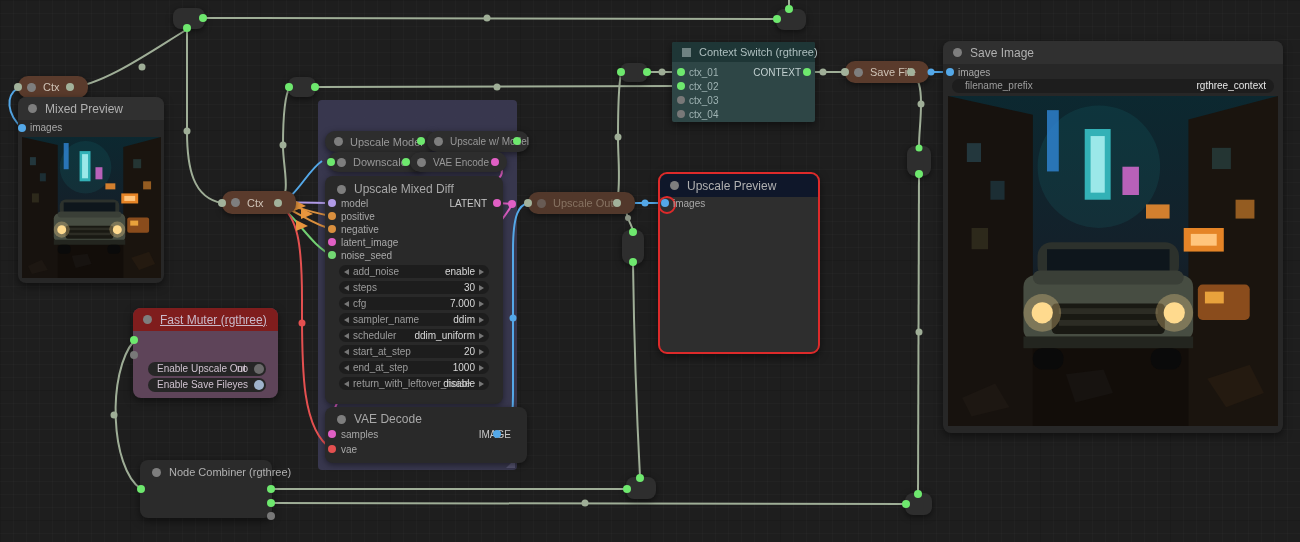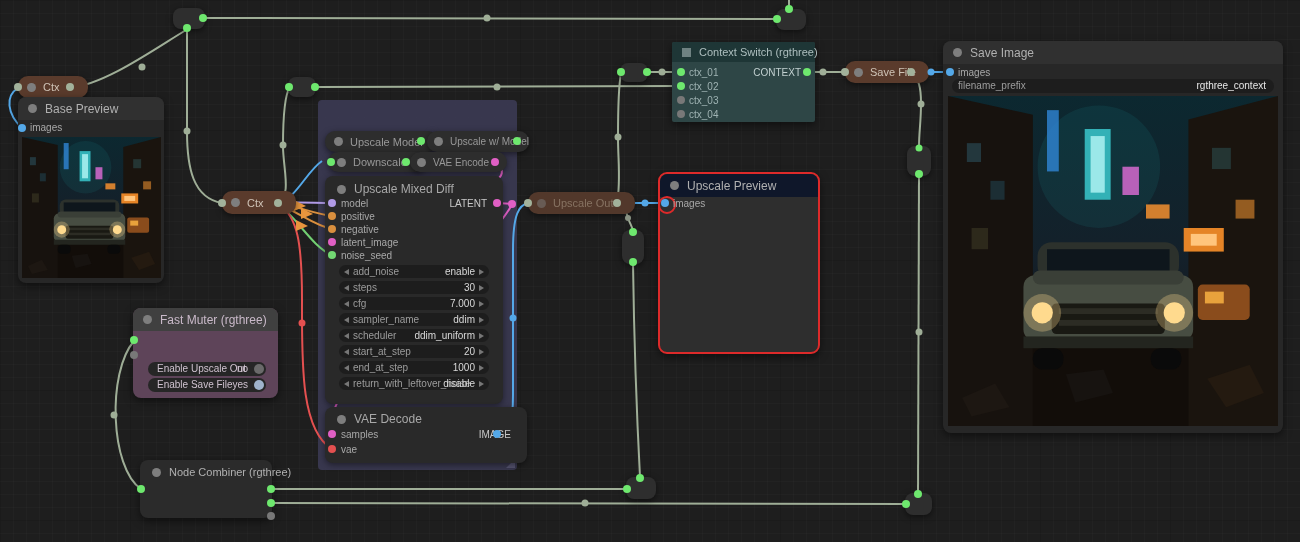--- a/index.html
+++ b/index.html
@@ -121,21 +121,21 @@
     <span>Save File</span>
   </div>
   <div class="pillnode brown" style="left:528px;top:192px;width:89px;height:22px;background:#52382b;">
     <span class="tdot" style="opacity:.5;"></span>
     <span class="dim">Upscale Out</span>
   </div>
 
   <div class="node" style="left:18px;top:97px;width:146px;height:186px;">
     <div class="titlebar">
       <span class="tdot"></span>
-      <span>Base Preview</span>
+      <span>Mixed Preview</span>
     </div>
     <span class="dot bl" style="left:0px;top:27px;"></span>
     <span class="slotlabel" style="left:12px;top:25px;">images</span>
     <div class="imgbox" style="left:4px;top:40px;width:139px;height:141px;">
 <svg viewBox="0 0 140 140" preserveAspectRatio="none" width="100%" height="100%">
   <defs>
     <linearGradient id="sky" x1="0" y1="0" x2="0" y2="1">
       <stop offset="0" stop-color="#0c2830"></stop>
               <stop offset="0.5" stop-color="#14202a"></stop>
               <stop offset="1" stop-color="#150f0b"></stop>
@@ -278,21 +278,21 @@
     </div>
     <span class="dot pk" style="left:3px;top:23px;"></span>
     <span class="slotlabel" style="left:16px;top:22px;">samples</span>
     <span class="dot rd" style="left:3px;top:38px;"></span>
     <span class="slotlabel" style="left:16px;top:37px;">vae</span>
     <span class="slotlabel rlabel" style="right:16px;top:22px;color:#c8c8c8;">IMAGE</span>
     <span class="dot bl" style="left:168px;top:23px;"></span>
   </div>
 
   <div class="node" style="left:133px;top:308px;width:145px;height:90px;background:#5e4459;">
-    <div class="titlebar" style="background:#404040;color:#c9b9c9;">
+    <div class="titlebar" style="background:#7f1d1d;color:#c9b9c9;text-decoration:underline;">
       <span class="tdot"></span>
       <span>Fast Muter (rgthree)</span>
     </div>
     <span class="dot g" style="left:-3px;top:28px;"></span>
     <span class="dot gy" style="left:-3px;top:43px;"></span>
     <div class="toggle" style="left:15px;top:54px;width:118px;">
       <span class="tl">Enable Upscale Out</span>
       <span class="tv">no</span>
       <span class="knob" style="background:#6a6a6a;"></span>
     </div>
@@ -342,21 +342,21 @@
   </div>
 
   <div class="node" style="left:943px;top:41px;width:340px;height:392px;">
     <div class="titlebar">
       <span class="tdot"></span>
       <span>Save Image</span>
     </div>
     <span class="dot bl" style="left:3px;top:27px;"></span>
     <span class="slotlabel" style="left:15px;top:26px;">images</span>
     <div class="widget" style="left:9px;top:38px;width:322px;height:14px;">
-      <span class="wname" style="left:6px;line-height:14px;">filename_prefix</span>
+      <span class="wname" style="left:13px;line-height:14px;">filename_prefix</span>
       <span class="wval" style="right:8px;line-height:14px;color:#e6e6e6;">rgthree_context</span>
     </div>
     <div class="imgbox" style="left:5px;top:55px;width:330px;height:330px;">
 <svg viewBox="0 0 140 140" preserveAspectRatio="none" width="100%" height="100%">
   <defs>
     <linearGradient id="sky" x1="0" y1="0" x2="0" y2="1">
       <stop offset="0" stop-color="#0c2830"></stop>
               <stop offset="0.5" stop-color="#14202a"></stop>
               <stop offset="1" stop-color="#150f0b"></stop>
     </linearGradient>

